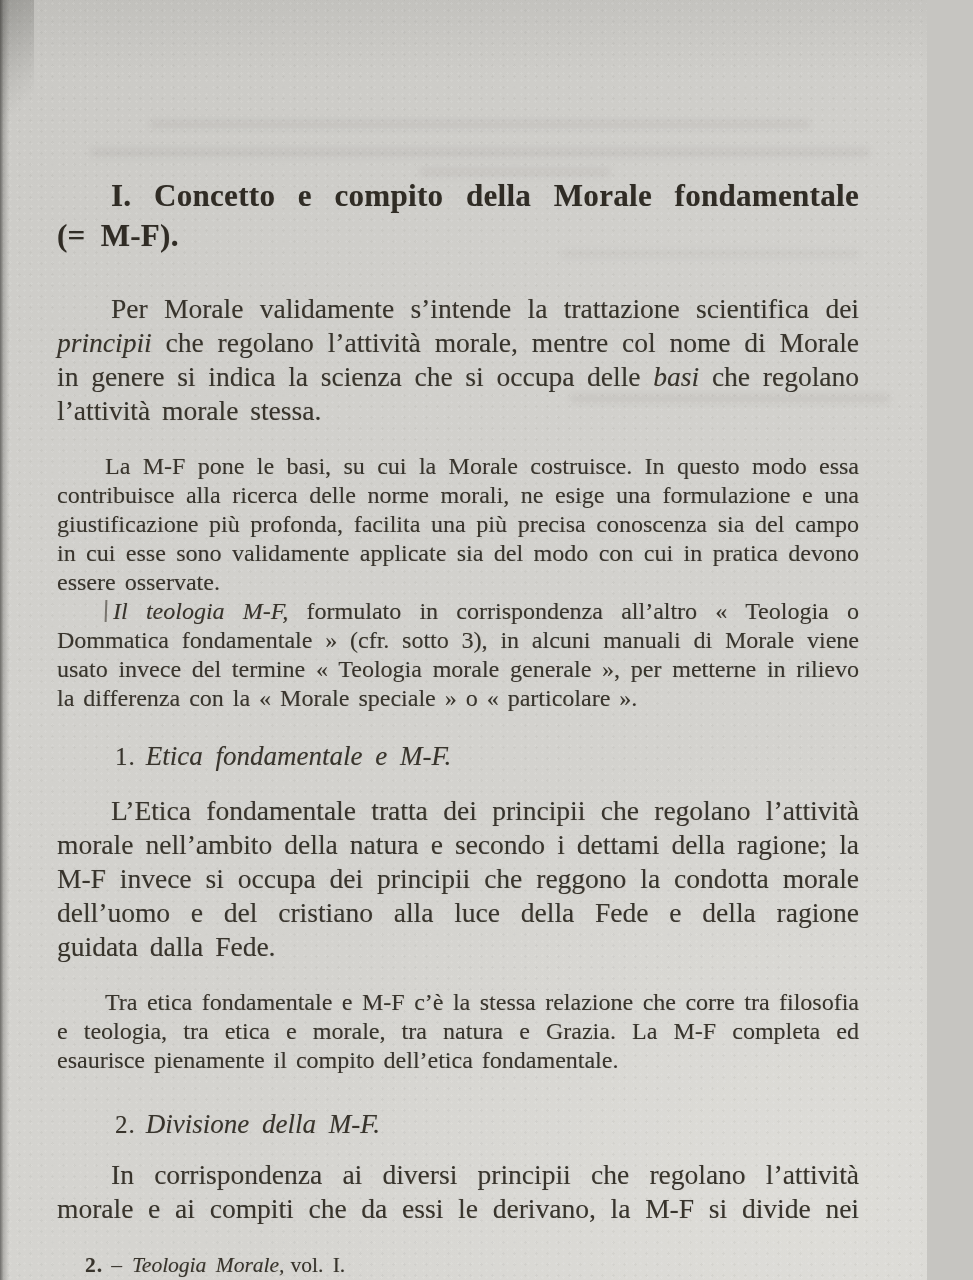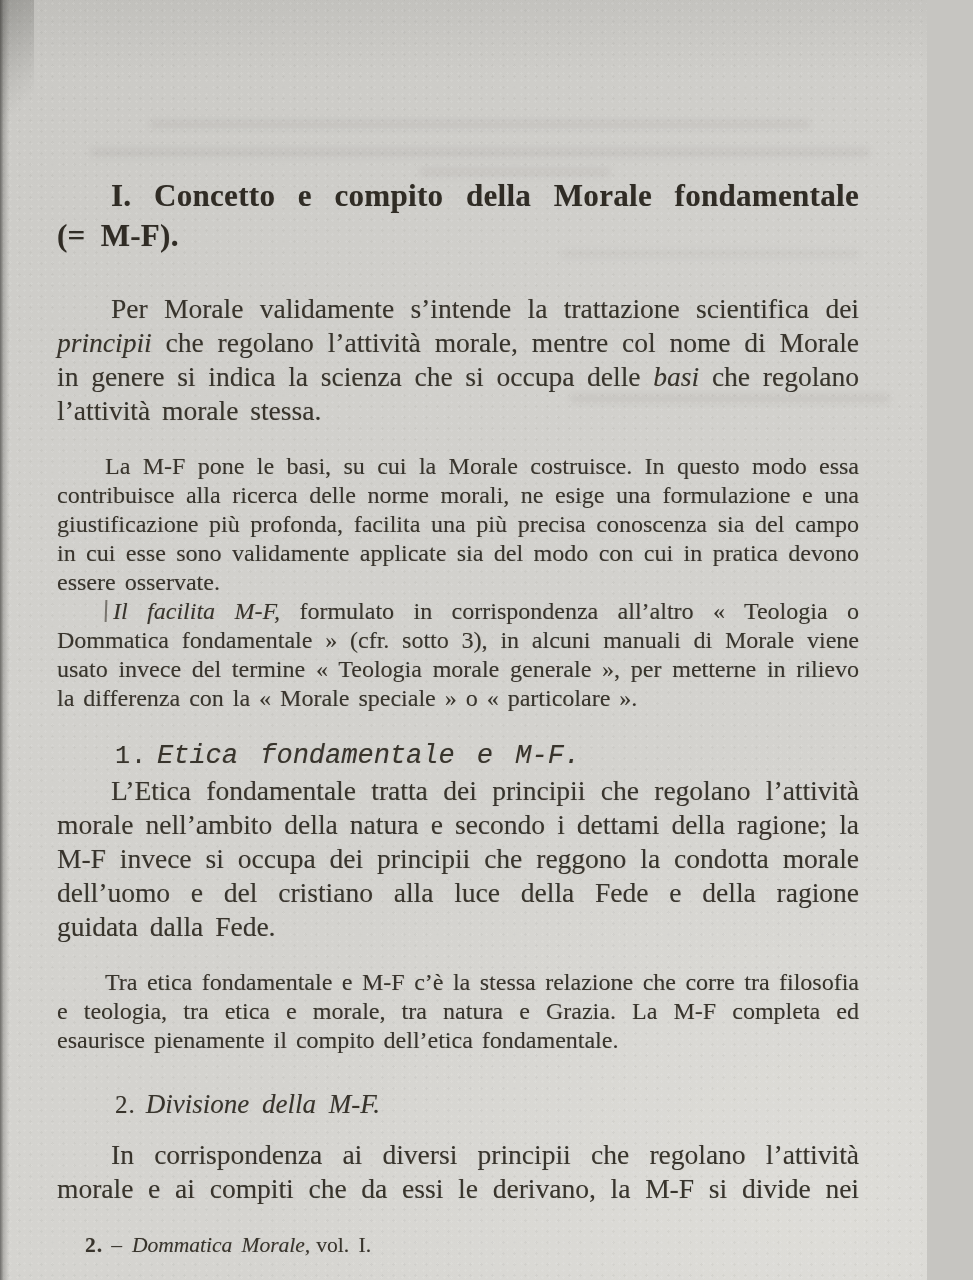--- a/index.html
+++ b/index.html
@@ -117,21 +117,21 @@
     font-style: italic;
     padding-left: 58px;
     word-spacing: 6px;
   }
   .subhead .num {
     font-style: normal;
     font-size: 25px;
     letter-spacing: 1px;
     margin-right: 10px;
   }
-  .sh1 { margin: 26px 0 0 0; font-family: Liberation Mono, monospace; }
+  .sh1 { margin: 26px 0 20px 0; }
   .sh2 { margin: 32px 0 16px 0; }
 
   em { }
 
   .pencil-mark {
     display: inline-block;
     width: 2px;
     height: 22px;
     background: rgba(64,60,52,0.62);
     vertical-align: -3px;
@@ -174,34 +174,34 @@
 
     <h1 class="chapter">
       <span class="h-line1">I. Concetto e compito della Morale fondamentale</span>
       <span class="h-line2">(= M-F).</span>
     </h1>
 
     <p class="main indent"><span>Per Morale validamente s’intende la trattazione scientifica dei </span><em>principii</em><span> che regolano l’attività morale, mentre col nome di Morale in genere si indica la scienza che si occupa delle </span><em>basi</em><span> che regolano l’attività morale stessa.</span></p>
 
     <p class="small indent mt-a">La M-F pone le basi, su cui la Morale costruisce. In questo modo essa contribuisce alla ricerca delle norme morali, ne esige una formulazione e una giustificazione più profonda, facilita una più precisa conoscenza sia del campo in cui esse sono validamente applicate sia del modo con cui in pratica devono essere osservate.</p>
 
-    <p class="small indent"><span class="pencil-mark"></span><em>Il facilita M-F,</em><span> formulato in corrispondenza all’altro « Teologia o Dommatica fondamentale » (cfr. sotto 3), in alcuni manuali di Morale viene usato invece del termine « Teologia morale generale », per metterne in rilievo la differenza con la « Morale speciale » o « particolare ».</span></p>
+    <p class="small indent"><span class="pencil-mark"></span><em>Il teologia M-F,</em><span> formulato in corrispondenza all’altro « Teologia o Dommatica fondamentale » (cfr. sotto 3), in alcuni manuali di Morale viene usato invece del termine « Teologia morale generale », per metterne in rilievo la differenza con la « Morale speciale » o « particolare ».</span></p>
 
     <div class="subhead sh1">
       <span class="num">1.</span><span>Etica fondamentale e M-F.</span>
     </div>
 
     <p class="main indent">L’Etica fondamentale tratta dei principii che regolano l’attività morale nell’ambito della natura e secondo i dettami della ragione; la M-F invece si occupa dei principii che reggono la condotta morale dell’uomo e del cristiano alla luce della Fede e della ragione guidata dalla Fede.</p>
 
     <p class="small indent mt-c">Tra etica fondamentale e M-F c’è la stessa relazione che corre tra filosofia e teologia, tra etica e morale, tra natura e Grazia. La M-F completa ed esaurisce pienamente il compito dell’etica fondamentale.</p>
 
     <div class="subhead sh2">
       <span class="num">2.</span><span>Divisione della M-F.</span>
     </div>
 
     <p class="main indent cont">In corrispondenza ai diversi principii che regolano l’attività morale e ai compiti che da essi le derivano, la M-F si divide nei</p>
 
     <div class="footnote">
-      <span class="fn-num">2.</span><span class="fn-dash">–</span><span class="fn-title">Dommatica Morale,</span><span class="fn-vol">vol. I.</span>
+      <span class="fn-num">2.</span><span class="fn-dash">–</span><span class="fn-title">Teologia Morale,</span><span class="fn-vol">vol. I.</span>
     </div>
 
   </main>
 </div>
 
 </body></html>

